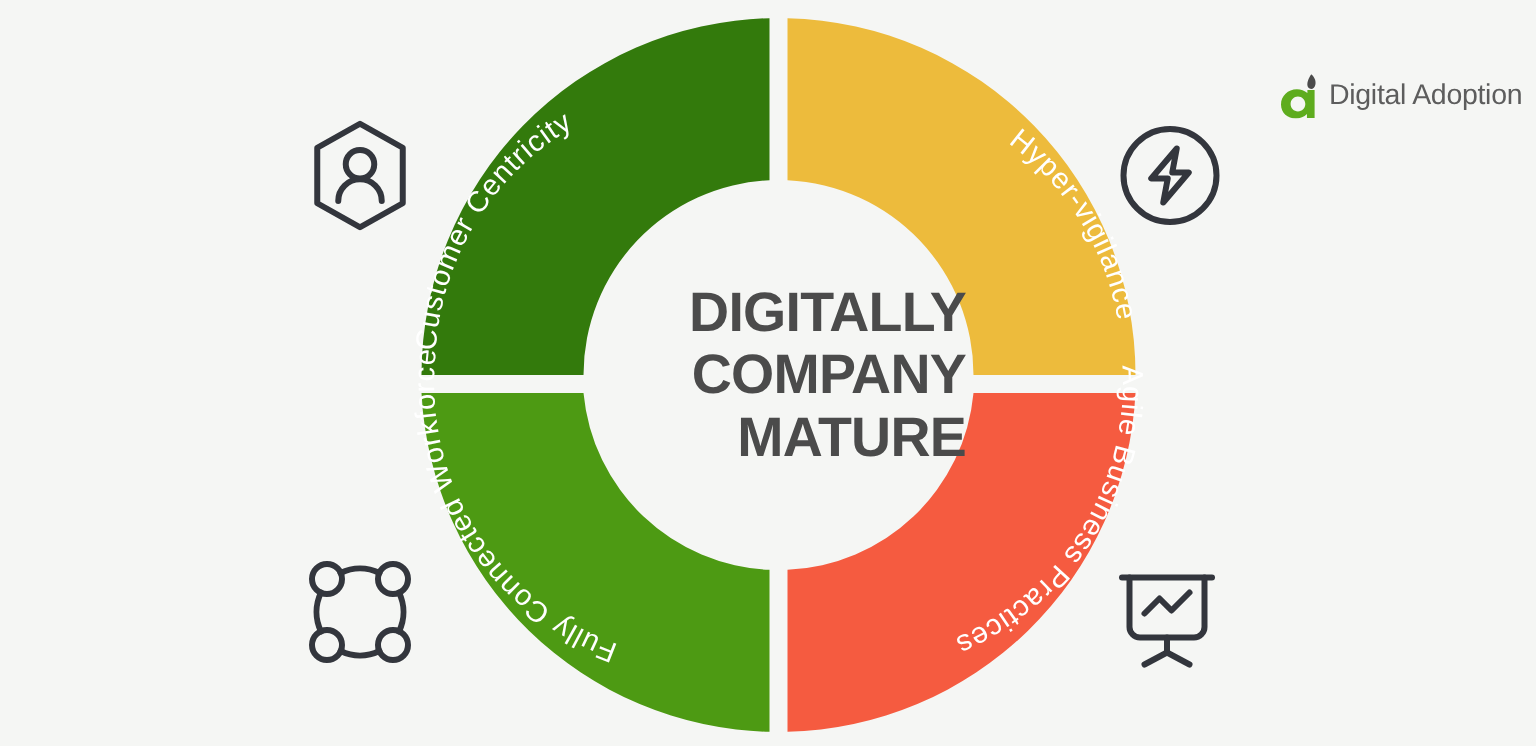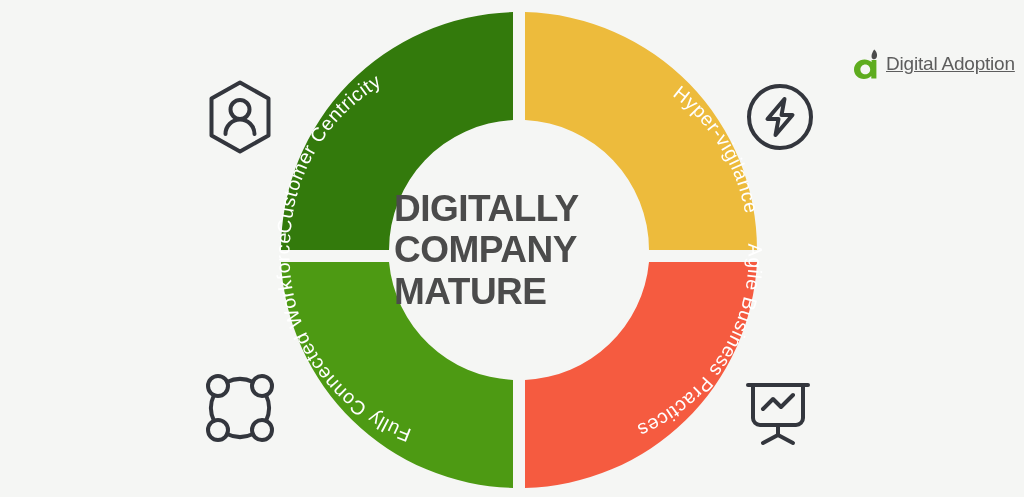--- a/index.html
+++ b/index.html
@@ -30,21 +30,21 @@
     top: 0;
     width: 1024px;
     height: 497px;
   }
   .center-text {
     position: absolute;
     left: 519px;
     top: 250px;
     transform: translate(-50%, -50%);
     width: 250px;
-    text-align: left;
+    text-align: right;
     color: #4b4b4b;
     font-weight: bold;
     font-size: 37px;
     line-height: 1.12;
     letter-spacing: -0.5px;
     user-select: none;
   }
   .center-text div {
     white-space: nowrap;
   }
@@ -76,21 +76,20 @@
     width: 26px;
     height: 30px;
     flex: 0 0 auto;
   }
   .brand-name {
     font-size: 19px;
     color: #5d5d5d;
     font-weight: normal;
     letter-spacing: -0.2px;
     white-space: nowrap;
-    text-decoration: underline;
   }
   .arc-label {
     font-size: 19.5px;
     font-weight: 500;
     fill: #ffffff;
     letter-spacing: 0.6px;
   }
 </style>
 </head>
 <body>

